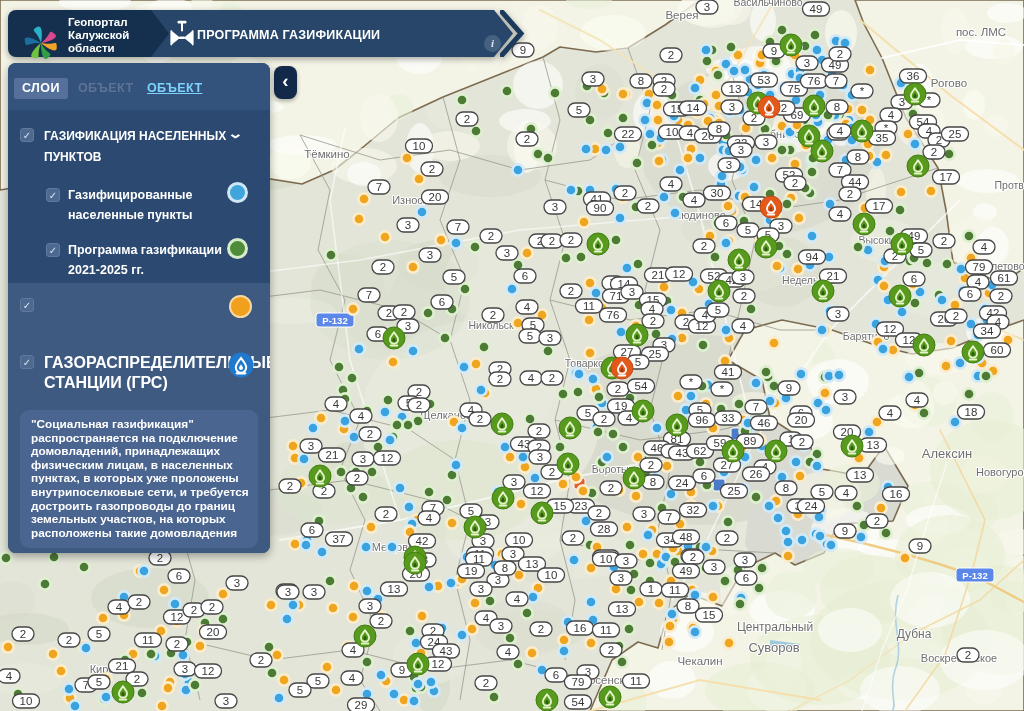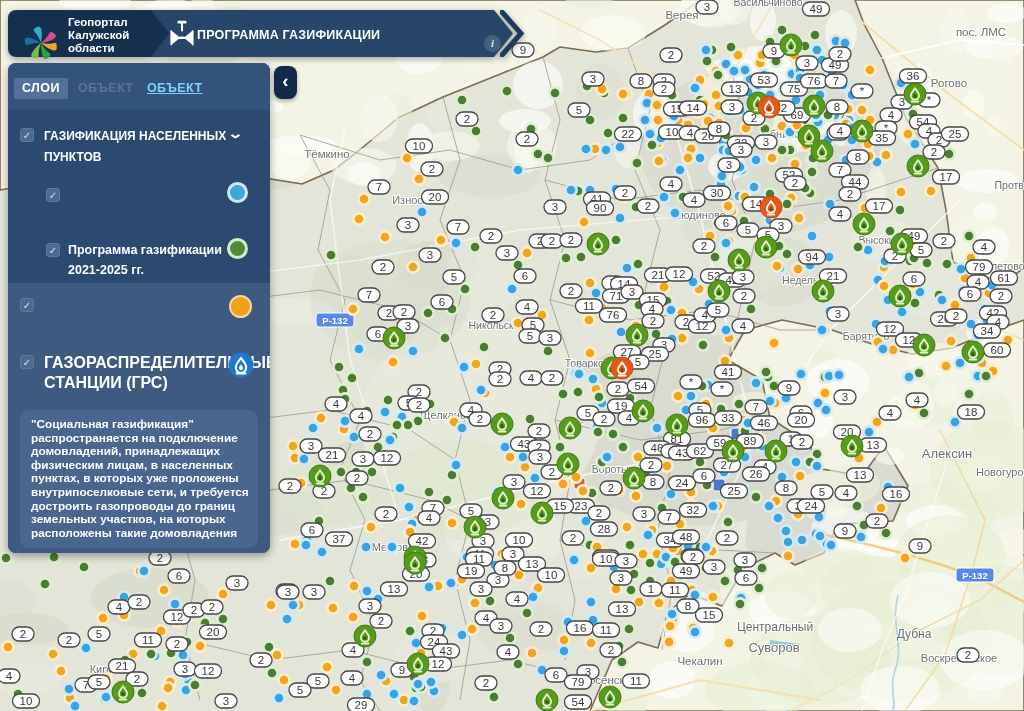--- a/index.html
+++ b/index.html
@@ -2352,20 +2352,21 @@
     <div class="t active">СЛОИ</div>
     <div class="t" style="left:70px;color:#5e7295;">ОБЪЕКТ</div>
     <div class="t" style="left:139px;color:#7dd3fc;text-decoration:underline;">ОБЪЕКТ</div>
     <div class="t" style="left:208px;color:#fff;margin-top:48px;">ПОИСК</div>
   </div>
   <div id="sec1">
     <div class="cb" style="left:12px;top:18px;">✓</div>
     <div class="lt" style="left:36px;top:16px;font-size:12px;line-height:21px;">ГАЗИФИКАЦИЯ НАСЕЛЕННЫХ<br>ПУНКТОВ</div>
     <div style="position:absolute;left:222px;top:16px;color:#fff;font-size:13px;font-weight:bold;transform:scaleX(1.5);">⌄</div>
     <div class="cb" style="left:38px;top:78px;">✓</div>
+    <div class="lt" style="left:60px;top:75px;font-size:12.5px;line-height:20px;">Газифицированные<br>населенные пункты</div>
     <div class="sw" style="left:219px;top:72px;background:#3fa5dc;border:3px solid #cfe7f5;"></div>
     <div class="cb" style="left:38px;top:133px;">✓</div>
     <div class="lt" style="left:60px;top:130px;font-size:12.5px;line-height:20px;">Программа газификации<br>2021-2025 гг.</div>
     <div class="sw" style="left:219px;top:128px;background:#4e8c3c;border:3px solid #d6ecc8;"></div>
   </div>
   <div id="sec2">
     <div class="cb" style="left:12px;top:15px;">✓</div>
     <div class="sw" style="left:221px;top:12px;background:#f0a01c;border:2px solid #f6d9a2;width:23px;height:23px;"></div>
     <div class="cb" style="left:12px;top:72px;">✓</div>
     <div class="lt" style="left:36px;top:70px;font-size:16px;line-height:20px;">ГАЗОРАСПРЕДЕЛИТЕЛЬНЫЕ<br>СТАНЦИИ (ГРС)</div>

